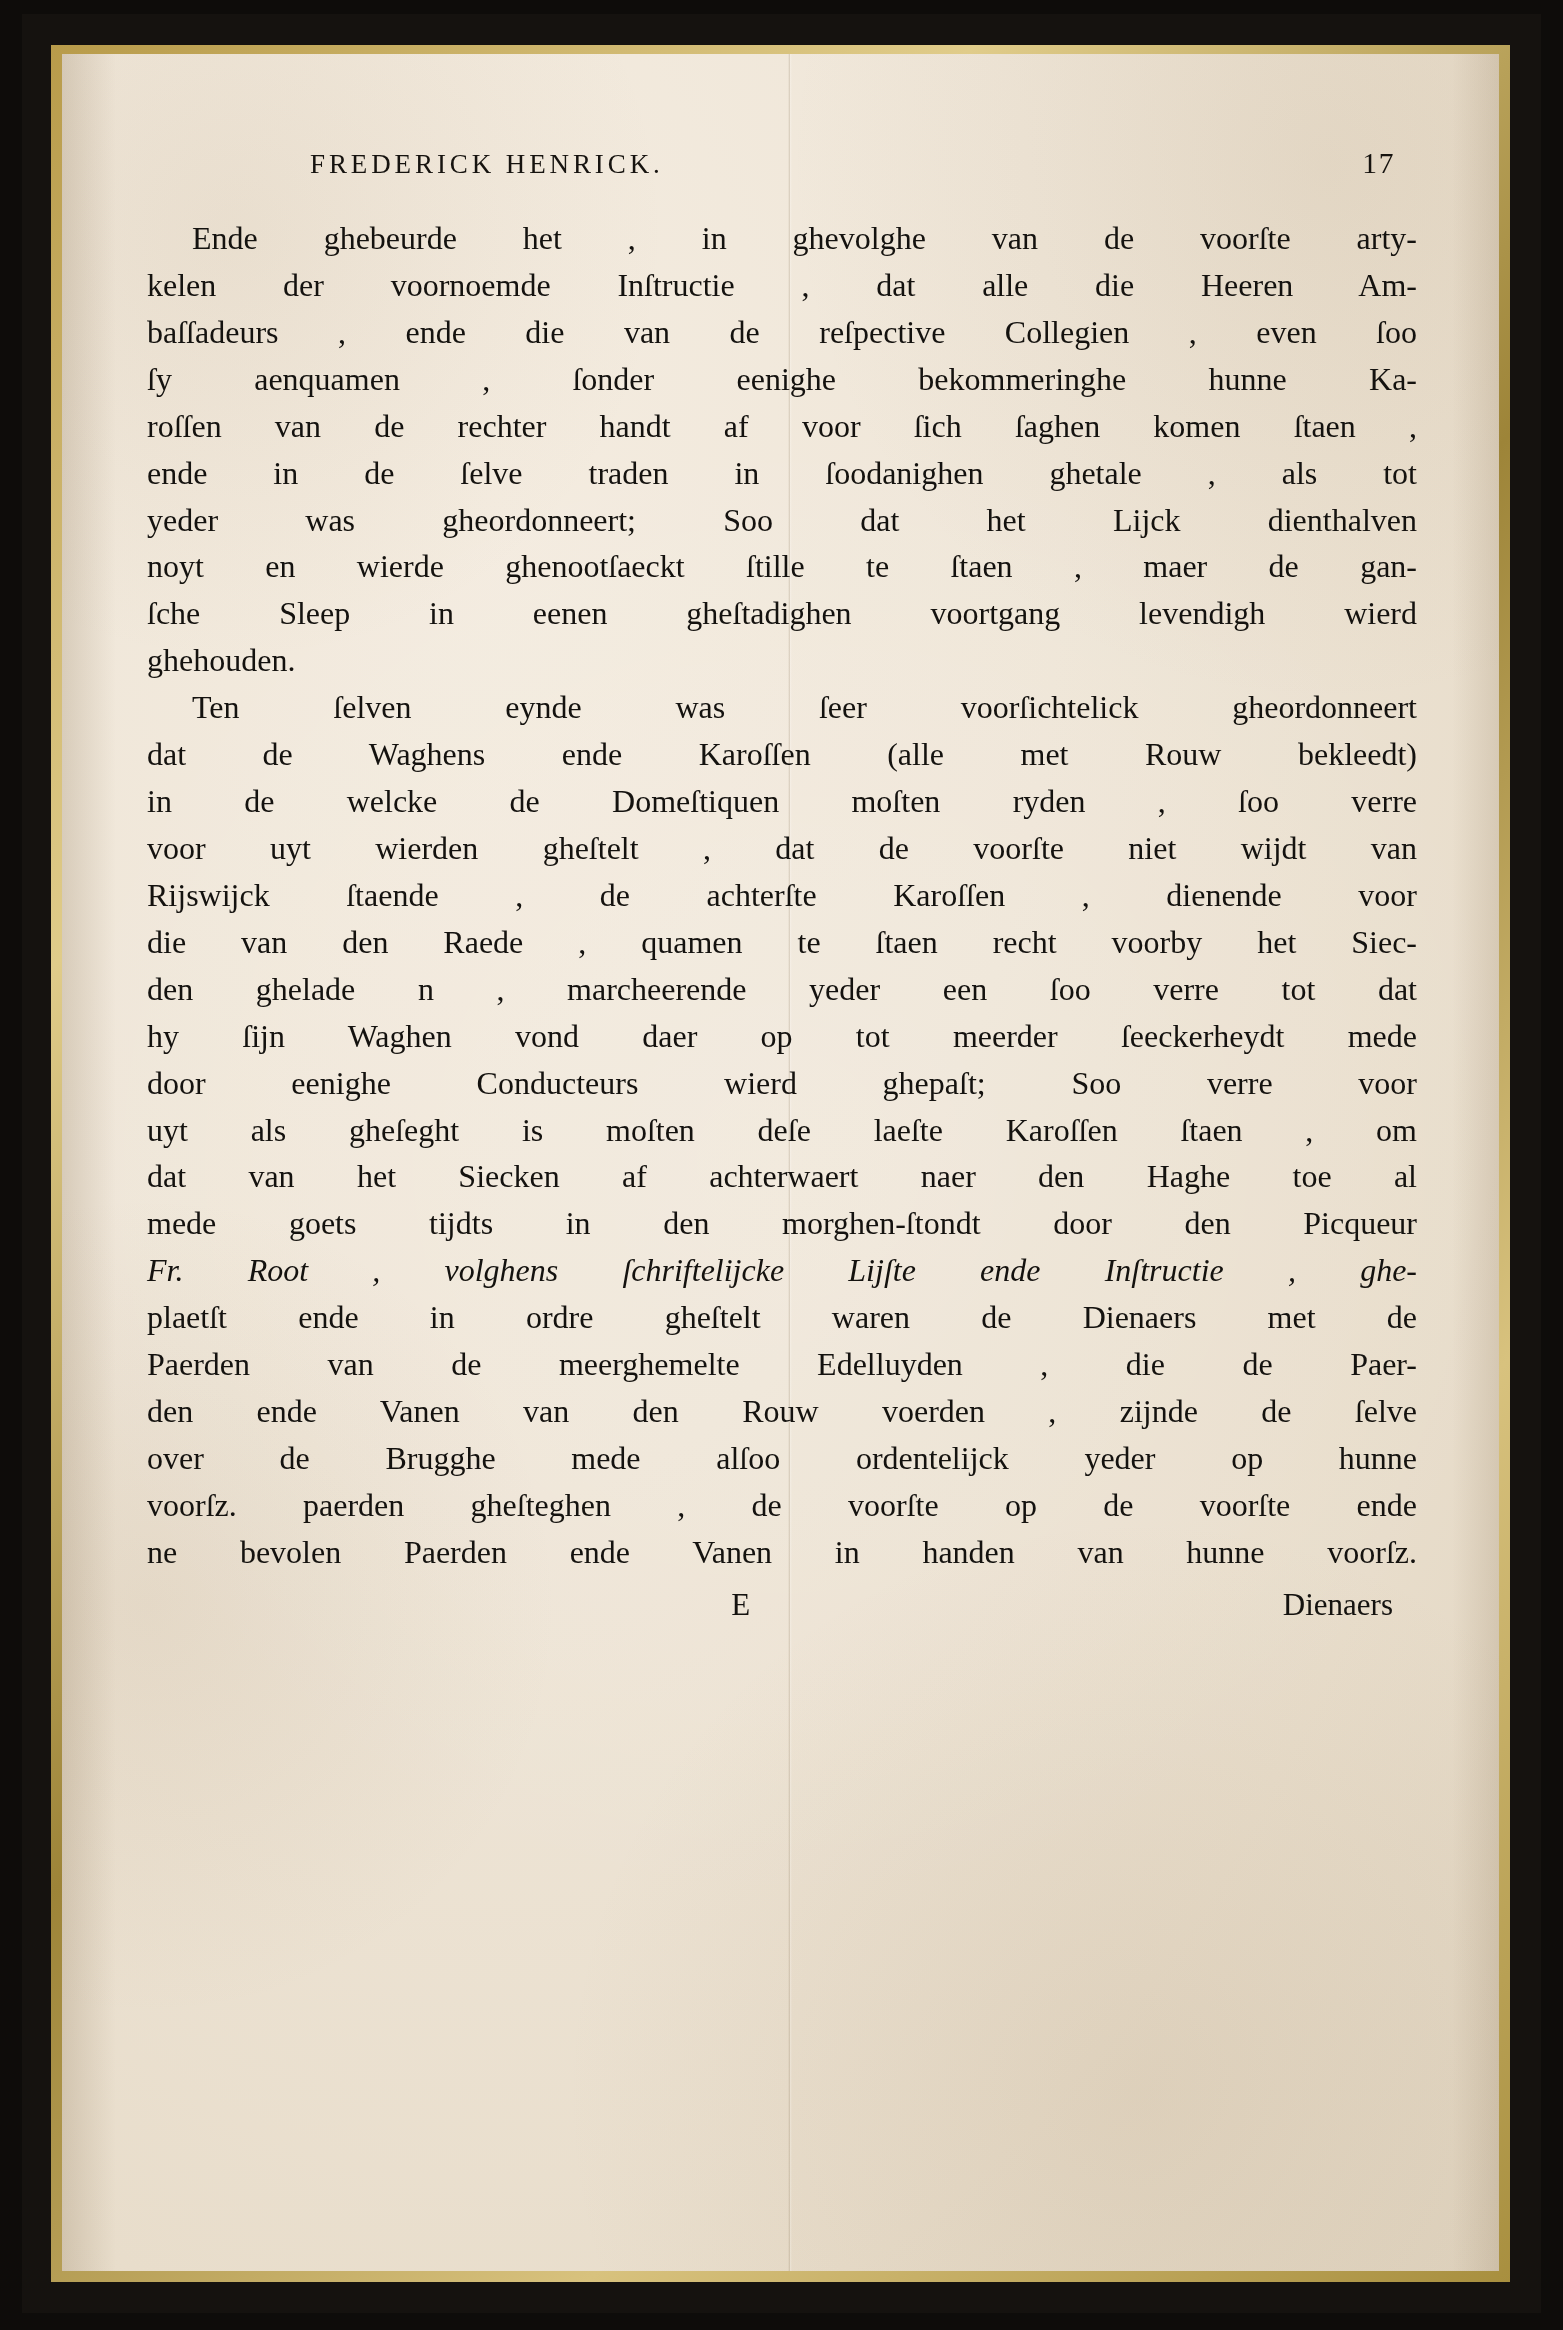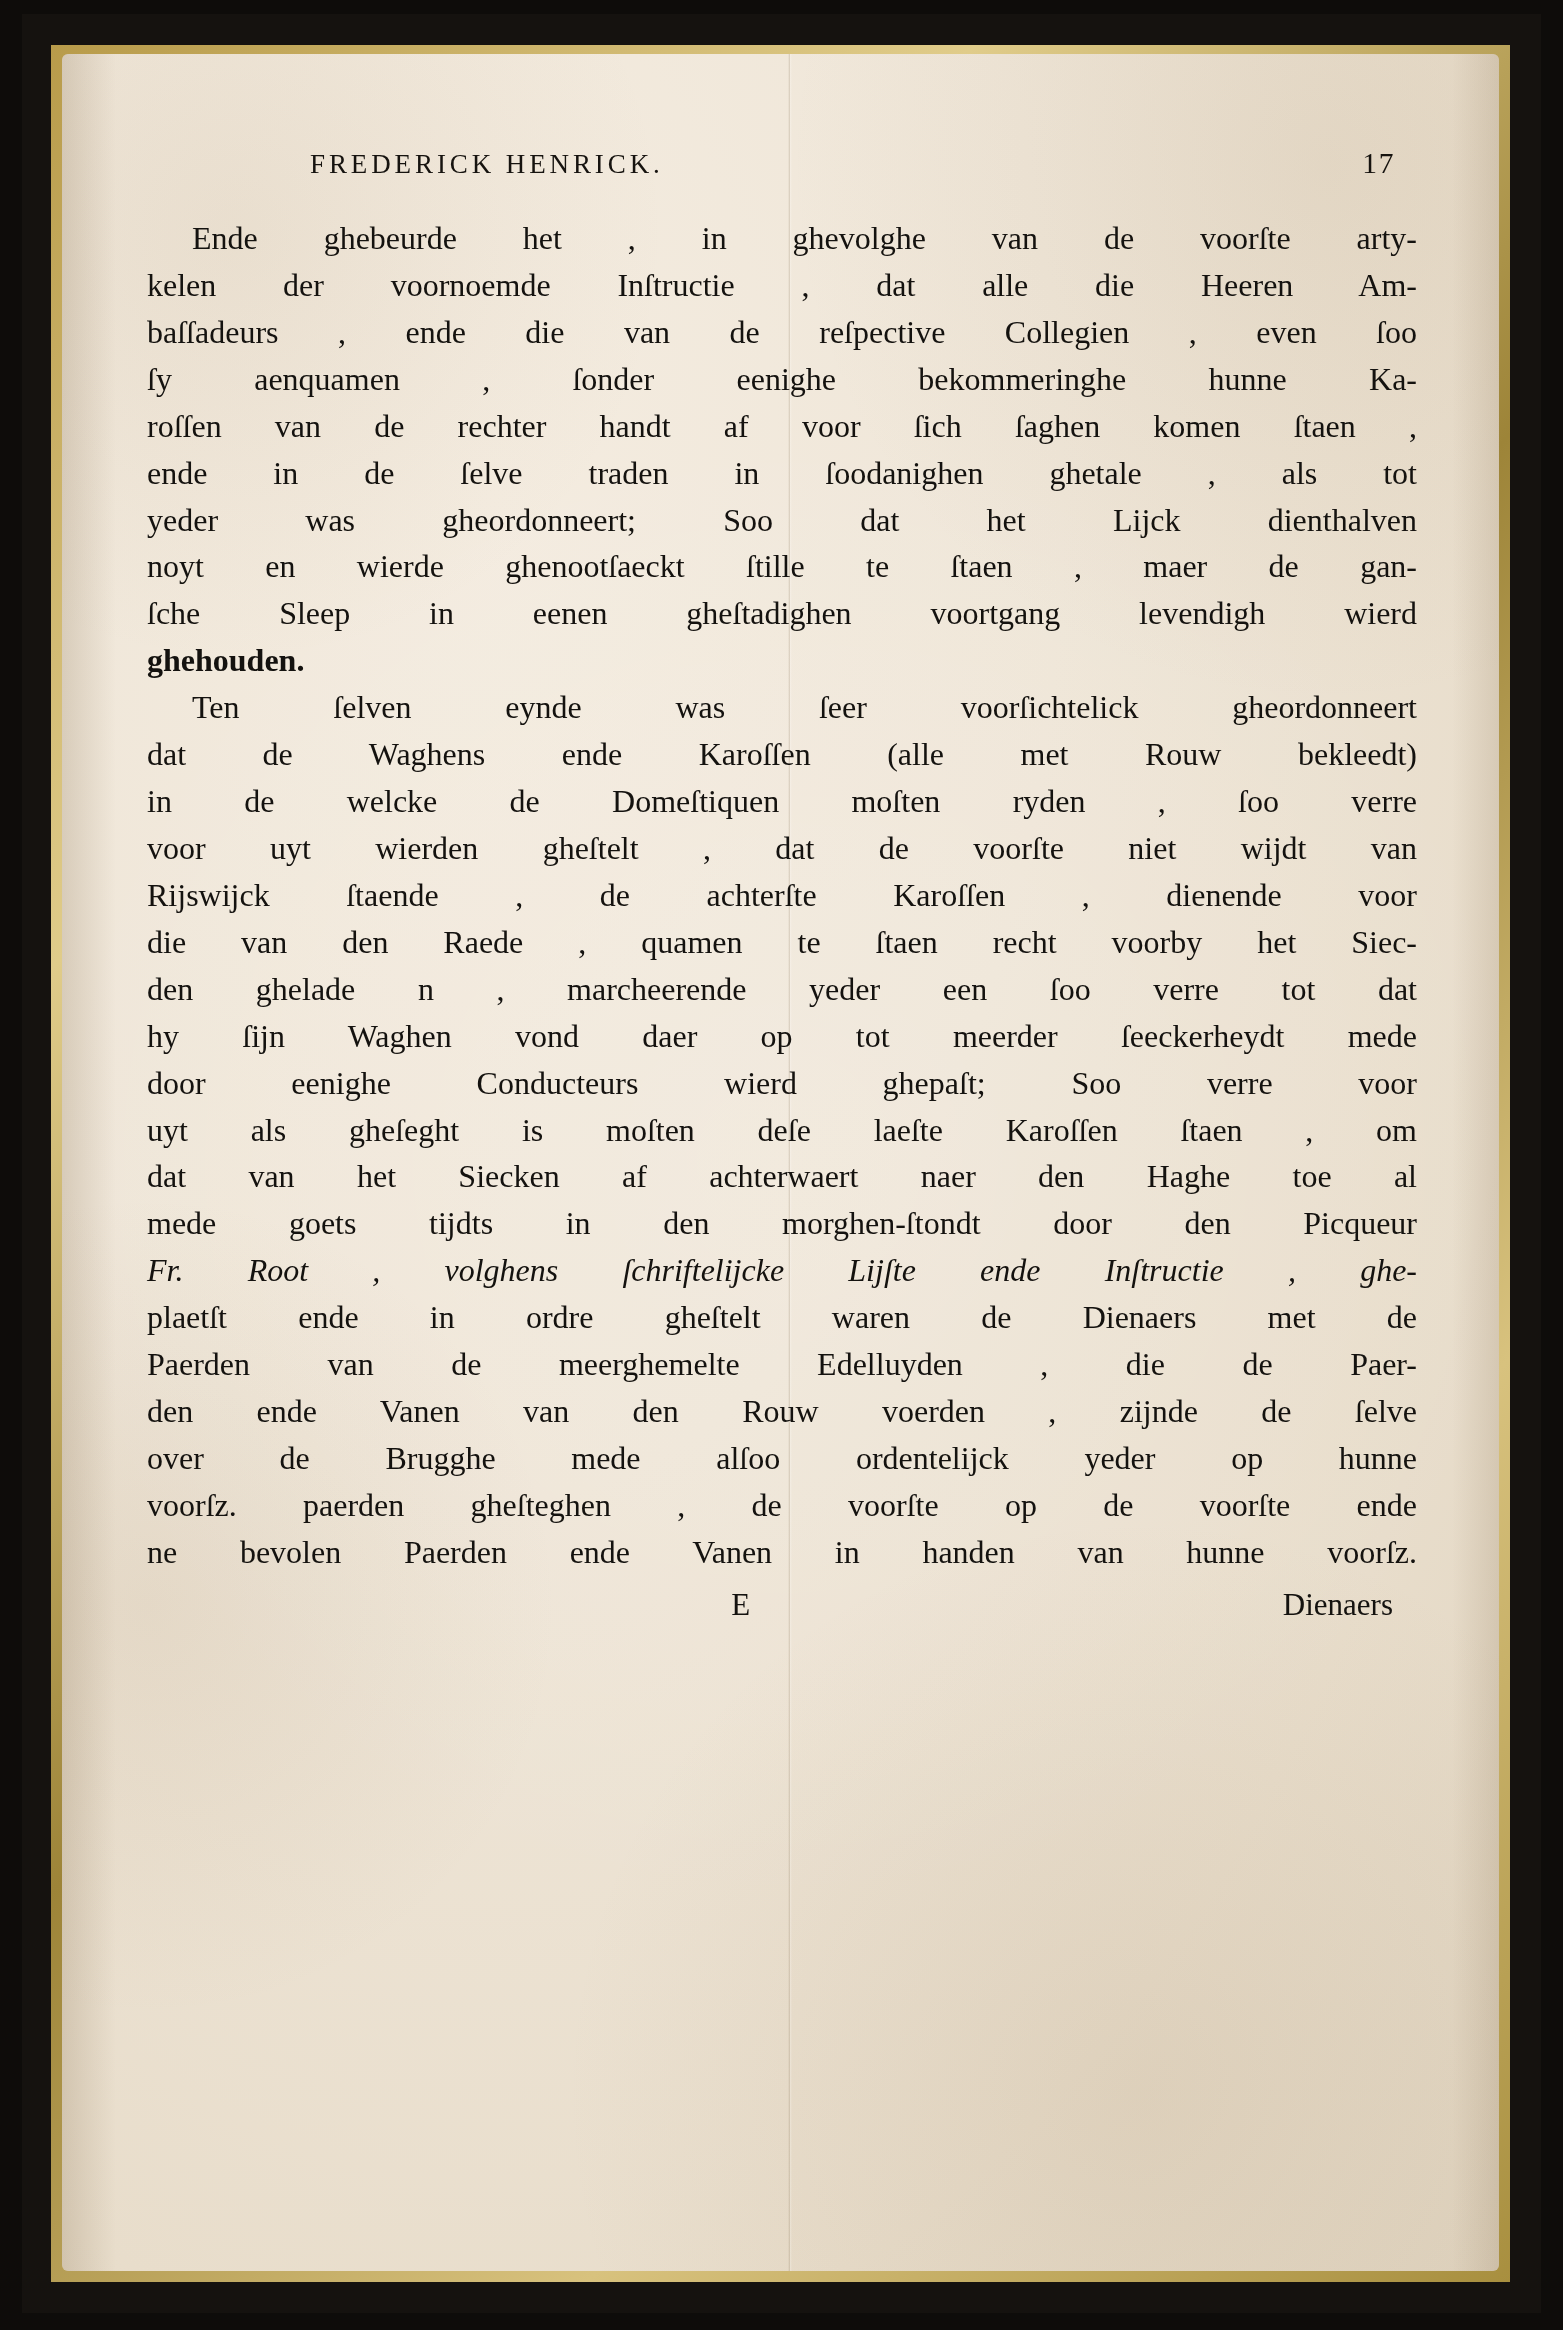--- a/index.html
+++ b/index.html
@@ -37,21 +37,20 @@
     box-sizing: border-box;
   }
   
   .paper {
     position: absolute;
     left: 62px; top: 54px; right: 65px; bottom: 59px;
     background:
       radial-gradient(ellipse at 30% 20%, #f4ece0 0%, #efe6d8 40%, #e8ddcb 75%, #e0d4c0 100%);
     box-sizing: border-box;
     overflow: hidden;
-    border-radius: 6px;
   }
   
   .paper::before {
     content: "";
     position: absolute;
     inset: 0;
     background:
       radial-gradient(circle at 12% 8%, rgba(160,130,90,0.10) 0%, rgba(160,130,90,0) 18%),
       radial-gradient(circle at 88% 5%, rgba(150,120,80,0.10) 0%, rgba(150,120,80,0) 22%),
       radial-gradient(circle at 75% 92%, rgba(150,120,80,0.12) 0%, rgba(150,120,80,0) 25%),
@@ -116,21 +115,20 @@
     font-size: 32px;
     line-height: 1.32;
     text-align: justify;
     text-align-last: justify;
     color: #14120f;
     margin: 0 0 4.7px 0;
     text-indent: 0;
   }
   .body-par.no-justify-last {
     text-align-last: left;
-    font-weight: bold;
   }
   .indent-first {
     display: inline-block;
     width: 45px;
   }
   .ital {
     font-style: italic;
   }
 
   .footline {

